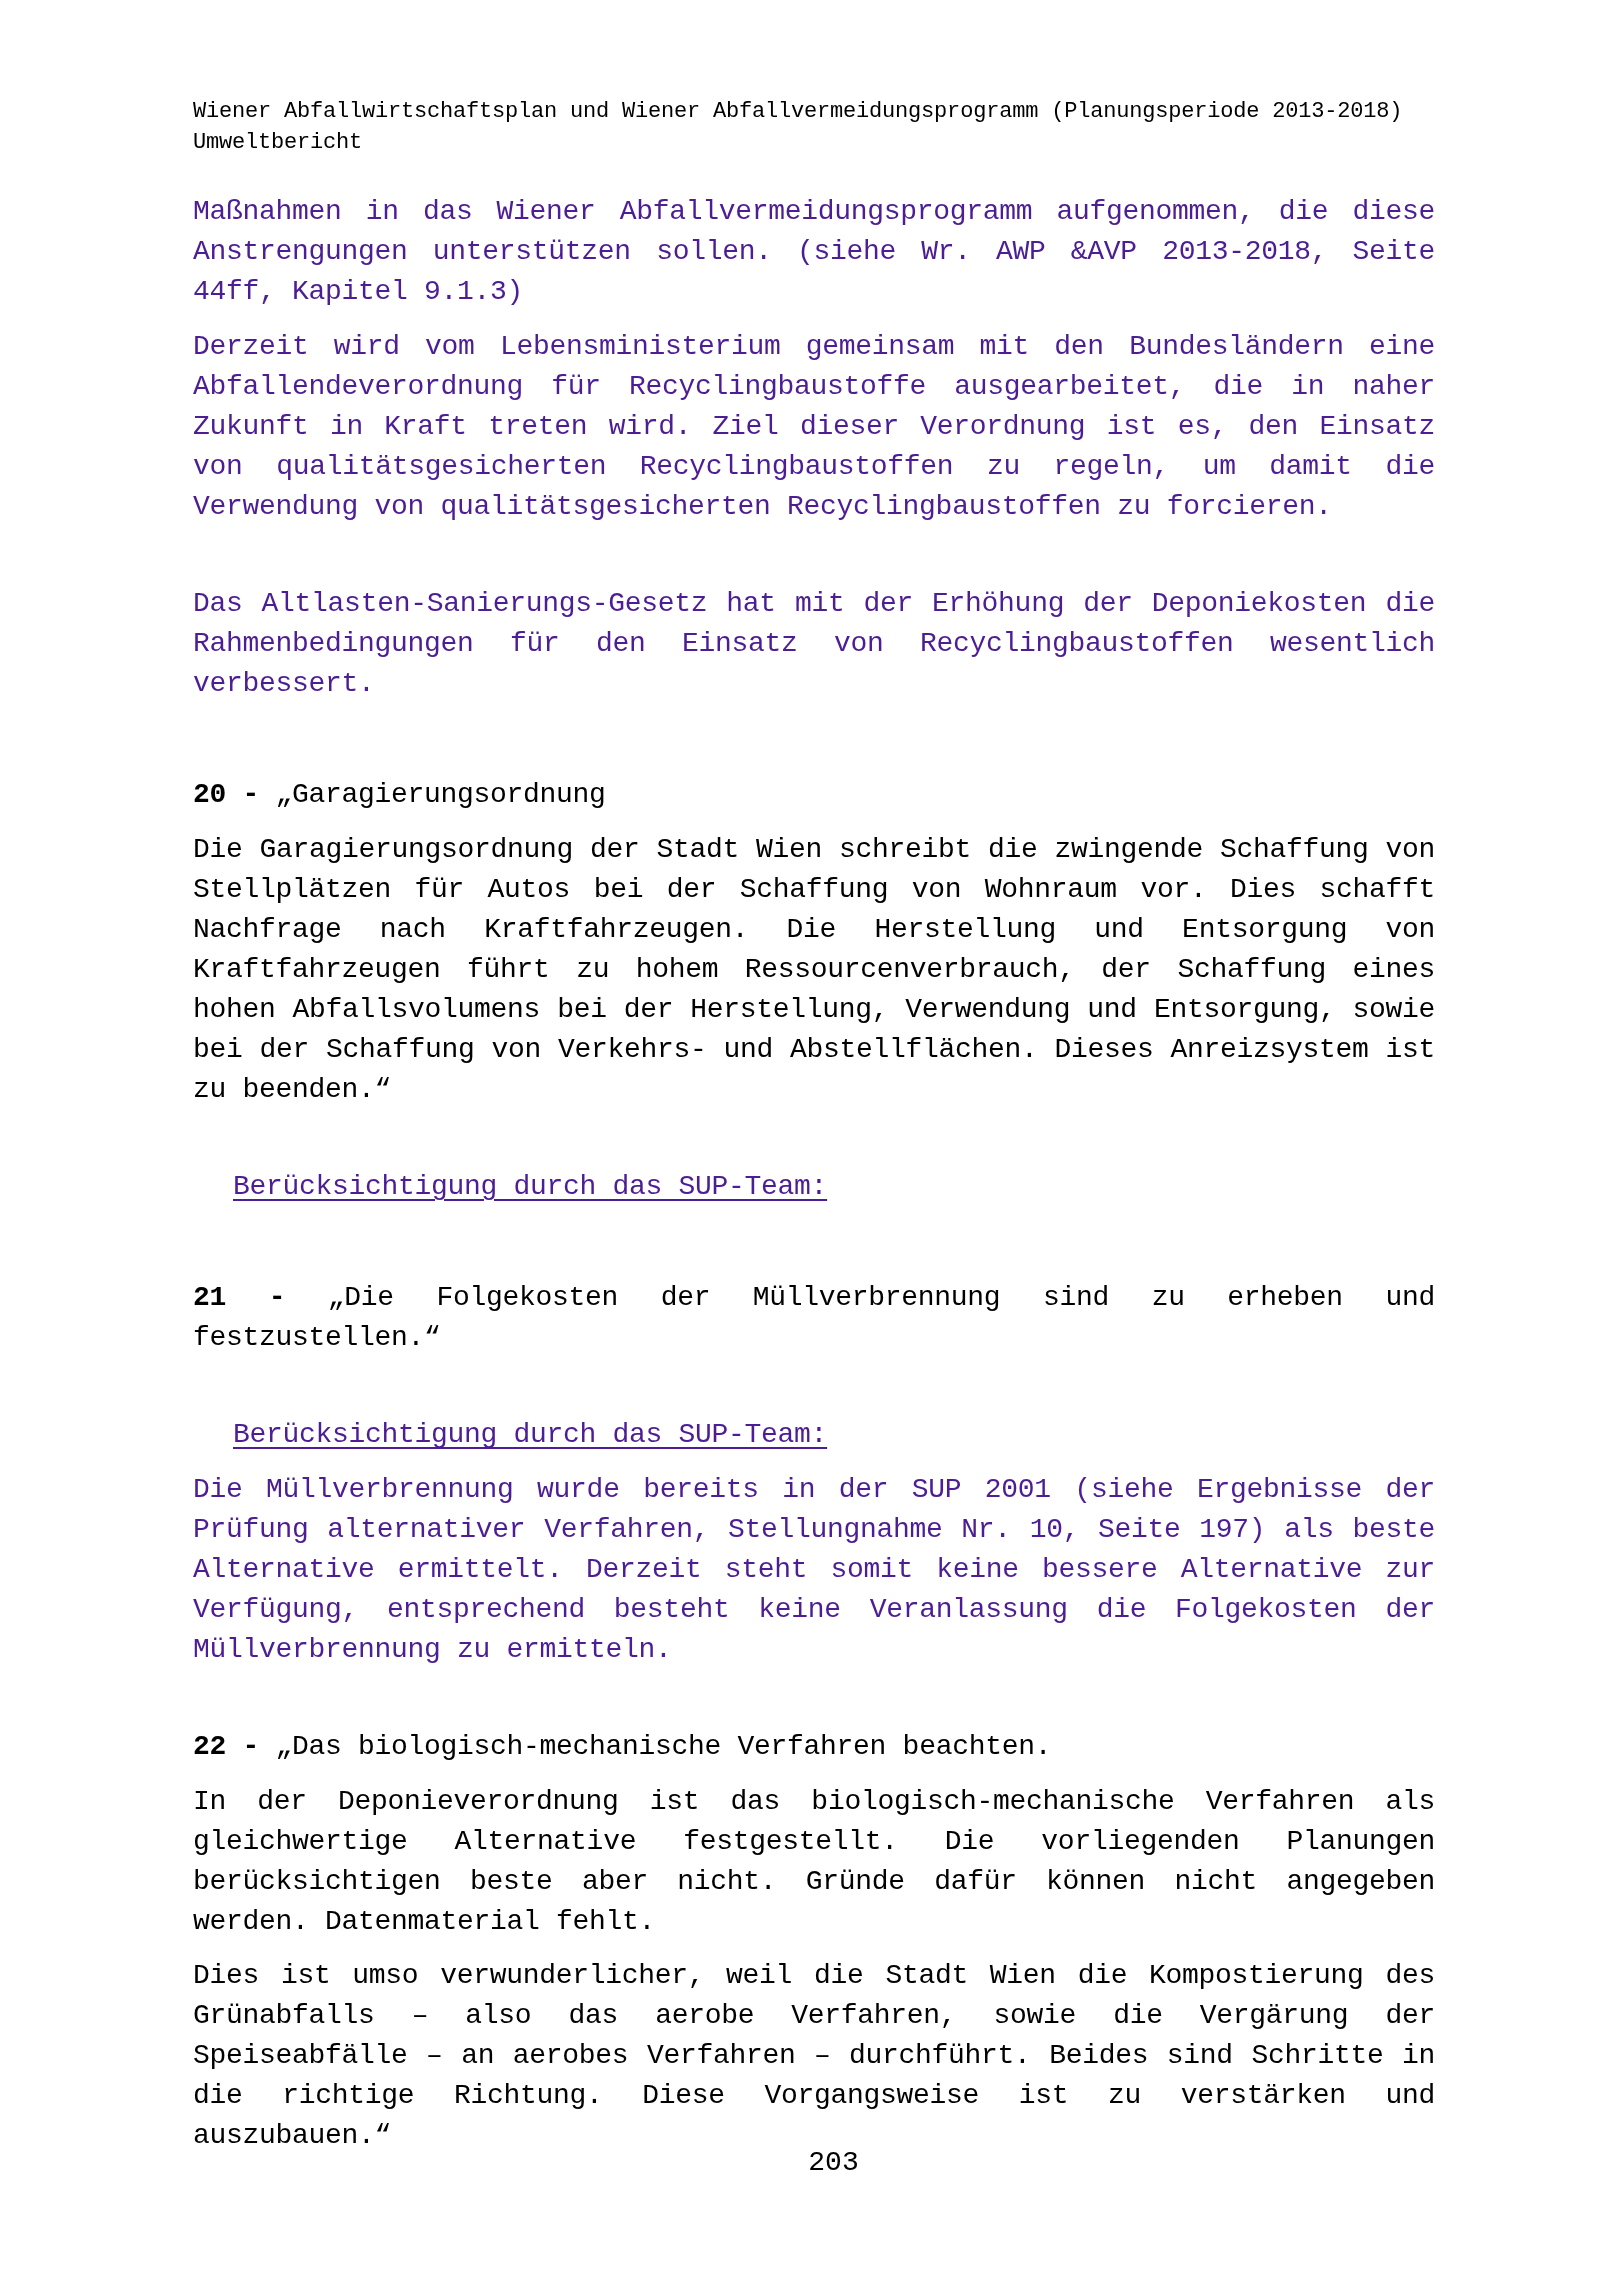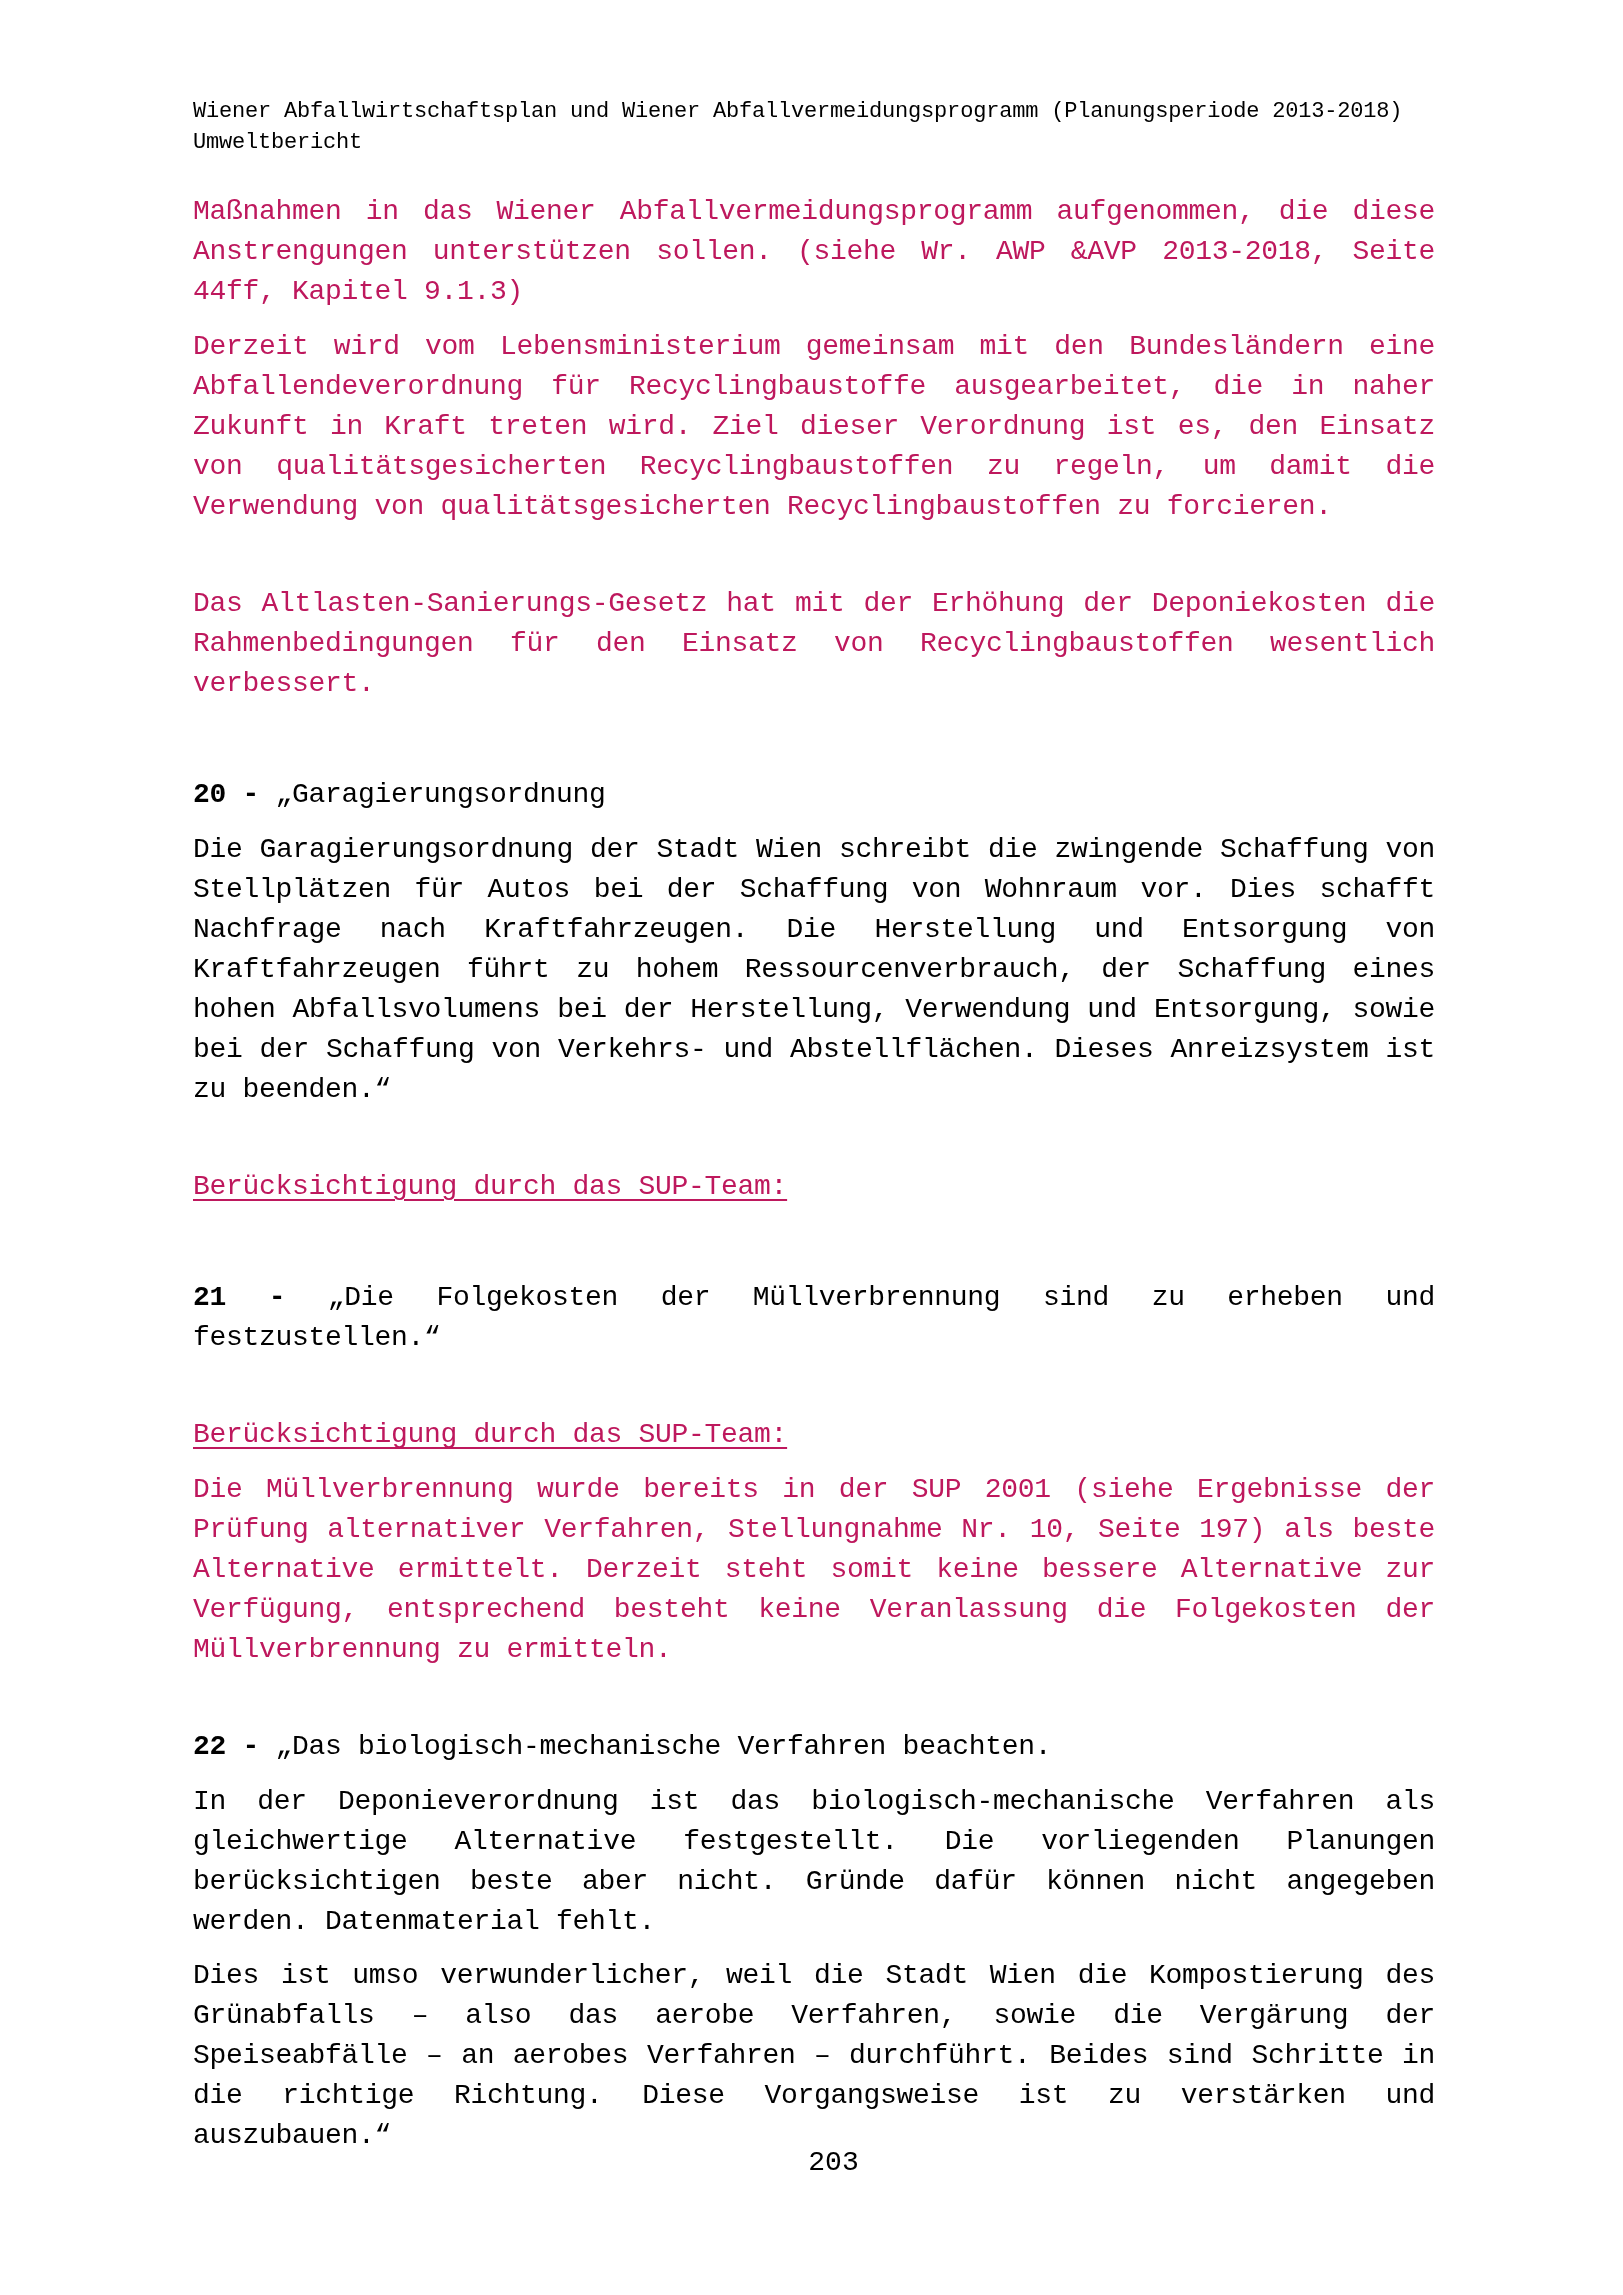--- a/index.html
+++ b/index.html
@@ -10,22 +10,22 @@
     }
     .header {
       position: absolute; left: 193px; top: 96px; width: 1242px;
       font-size: 22px; line-height: 31px; letter-spacing: -0.2px;
     }
     .content {
       position: absolute; left: 193px; top: 192px; width: 1242px;
       font-size: 28px; line-height: 40px; letter-spacing: -0.3px;
     }
     .p { margin: 0; text-align: justify; text-align-last: left; }
-    .red { color: #be185d; }
-    .u { text-decoration: underline; text-decoration-thickness: 2.4px; text-underline-offset: 4.9px; }
+    .red { color: #4c1d95; }
+    .u { text-decoration: underline; text-decoration-thickness: 2.4px; text-underline-offset: 4.9px; margin-left: 40px; }
     .b { font-weight: bold; }
     .gap-s { height: 14.6px; }
     .gap-l { height: 57px; }
     .footer {
       position: absolute; left: 0; width: 1623px; top: 2143px;
       text-align: center; font-size: 28px; line-height: 40px; margin-left: 22px;
     }
   </style>
 </head>
 <body>

